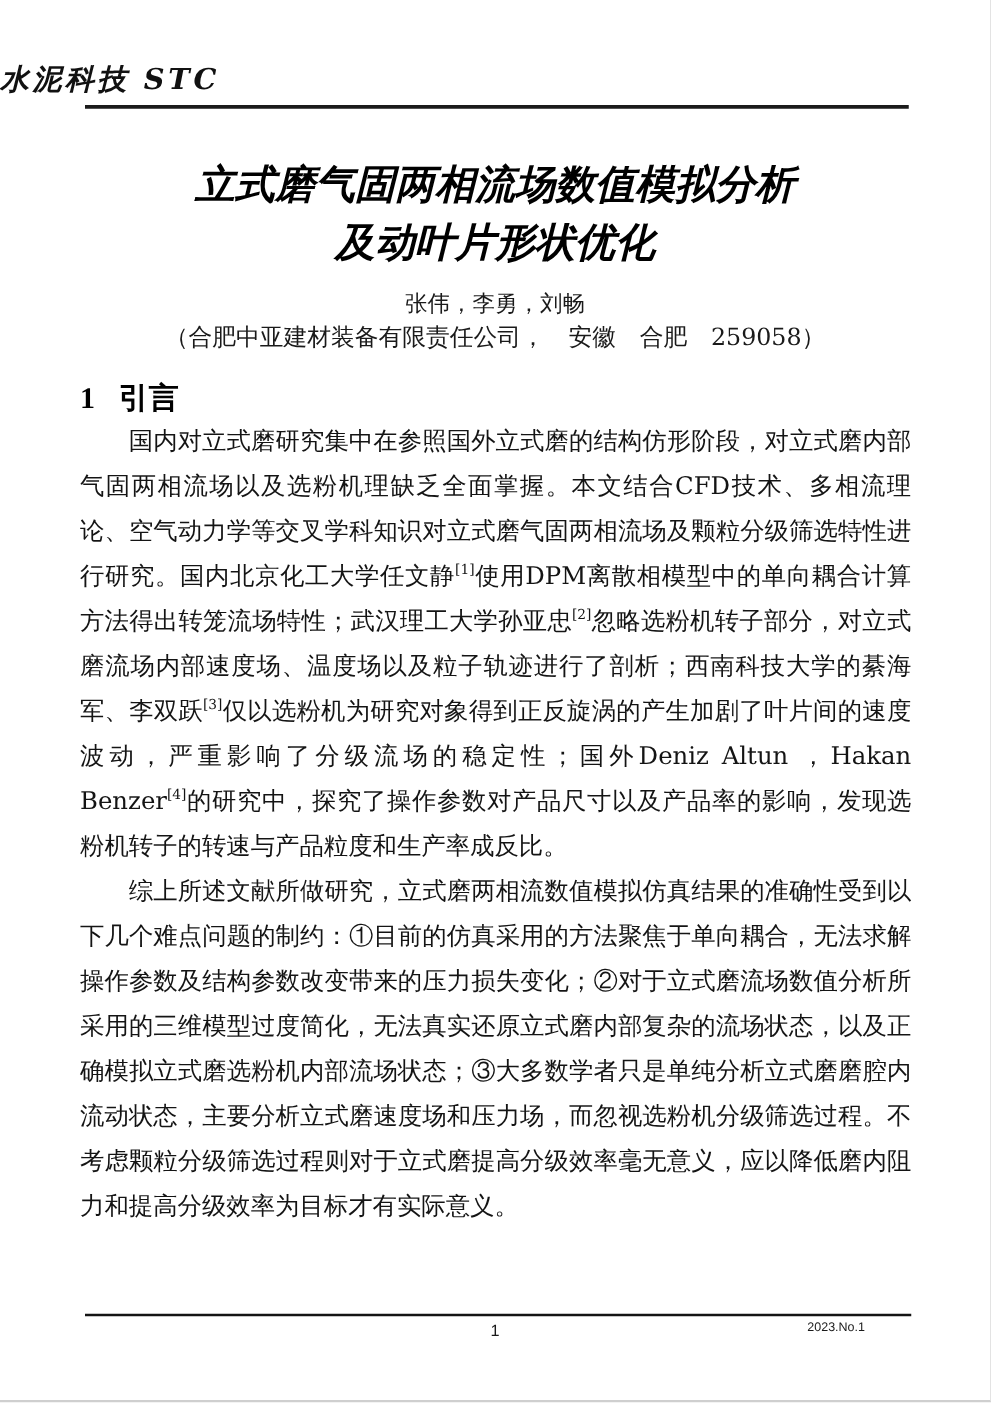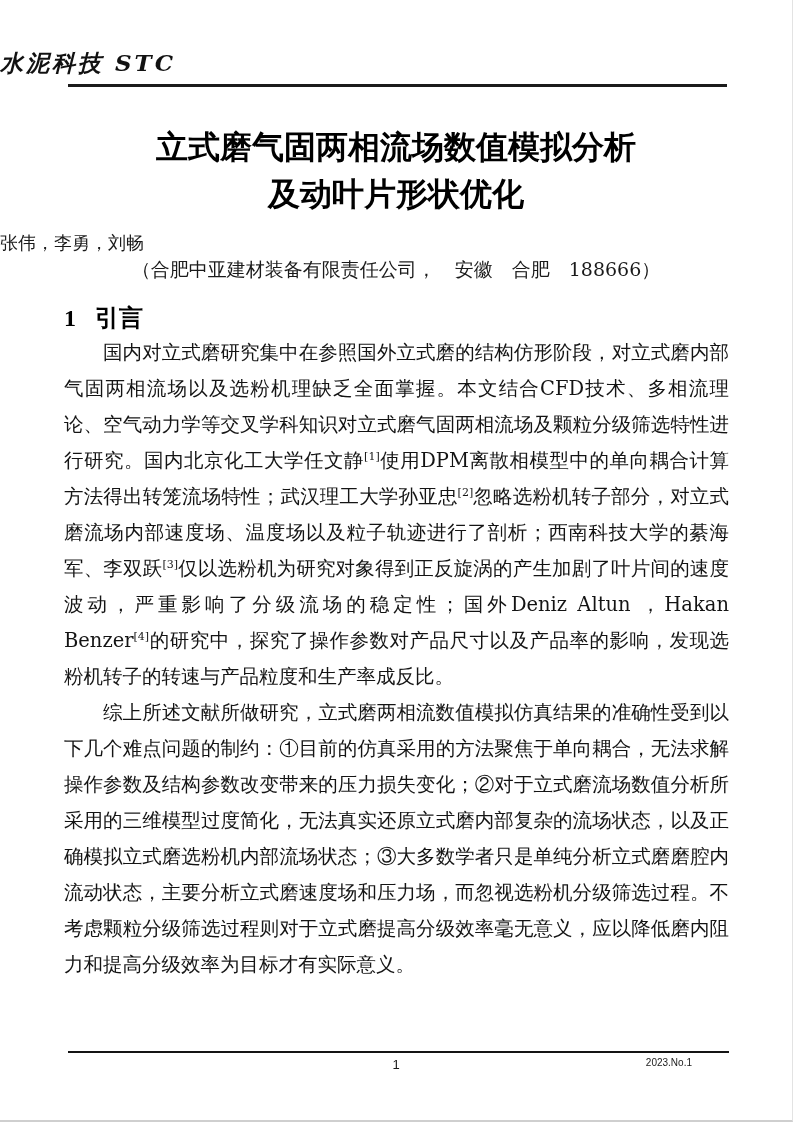--- a/index.html
+++ b/index.html
@@ -35,26 +35,28 @@
   .title {
     position: absolute;
     top: 124px; left: 0; width: 100%;
     margin: 0;
     text-align: center;
     font-family: "Liberation Sans", sans-serif;
     font-weight: 700;
     font-size: 32px;
     line-height: 47px;
     color: #000;
+    font-style: italic;
   }
   .title-line { display: block; }
 
   .authors {
     position: absolute;
     top: 231px; left: 0; width: 100%;
+    text-align: center;
     font-size: 18px;
     color: #1a1a1a;
   }
   .affiliation {
     position: absolute;
     top: 257px; left: 0; width: 100%;
     text-align: center;
     font-size: 19px;
     color: #1a1a1a;
   }
@@ -117,21 +119,21 @@
 
   <div class="running-head">水泥科技 STC</div>
   <div class="head-rule"></div>
 
   <h1 class="title">
     <span class="title-line">立式磨气固两相流场数值模拟分析</span>
     <span class="title-line">及动叶片形状优化</span>
   </h1>
 
   <div class="authors">张伟，李勇，刘畅</div>
-  <div class="affiliation">（合肥中亚建材装备有限责任公司，　安徽　合肥　188666）</div>
+  <div class="affiliation">（合肥中亚建材装备有限责任公司，　安徽　合肥　259058）</div>
 
   <div class="section-heading">
     <span class="section-number">1</span><span class="section-title">引言</span>
   </div>
 
   <div class="body-text">
       <p class="para">国内对立式磨研究集中在参照国外立式磨的结构仿形阶段，对立式磨内部气固两相流场以及选粉机理缺乏全面掌握。本文结合CFD技术、多相流理论、空气动力学等交叉学科知识对立式磨气固两相流场及颗粒分级筛选特性进行研究。国内北京化工大学任文静<sup>[1]</sup>使用DPM离散相模型中的单向耦合计算方法得出转笼流场特性；武汉理工大学孙亚忠<sup>[2]</sup>忽略选粉机转子部分，对立式磨流场内部速度场、温度场以及粒子轨迹进行了剖析；西南科技大学的綦海军、李双跃<sup>[3]</sup>仅以选粉机为研究对象得到正反旋涡的产生加剧了叶片间的速度波动，严重影响了分级流场的稳定性；国外Deniz Altun ，Hakan Benzer<sup>[4]</sup>的研究中，探究了操作参数对产品尺寸以及产品率的影响，发现选粉机转子的转速与产品粒度和生产率成反比。</p>
       <p class="para">综上所述文献所做研究，立式磨两相流数值模拟仿真结果的准确性受到以下几个难点问题的制约：①目前的仿真采用的方法聚焦于单向耦合，无法求解操作参数及结构参数改变带来的压力损失变化；②对于立式磨流场数值分析所采用的三维模型过度简化，无法真实还原立式磨内部复杂的流场状态，以及正确模拟立式磨选粉机内部流场状态；③大多数学者只是单纯分析立式磨磨腔内流动状态，主要分析立式磨速度场和压力场，而忽视选粉机分级筛选过程。不考虑颗粒分级筛选过程则对于立式磨提高分级效率毫无意义，应以降低磨内阻力和提高分级效率为目标才有实际意义。</p>
     </div>
 

